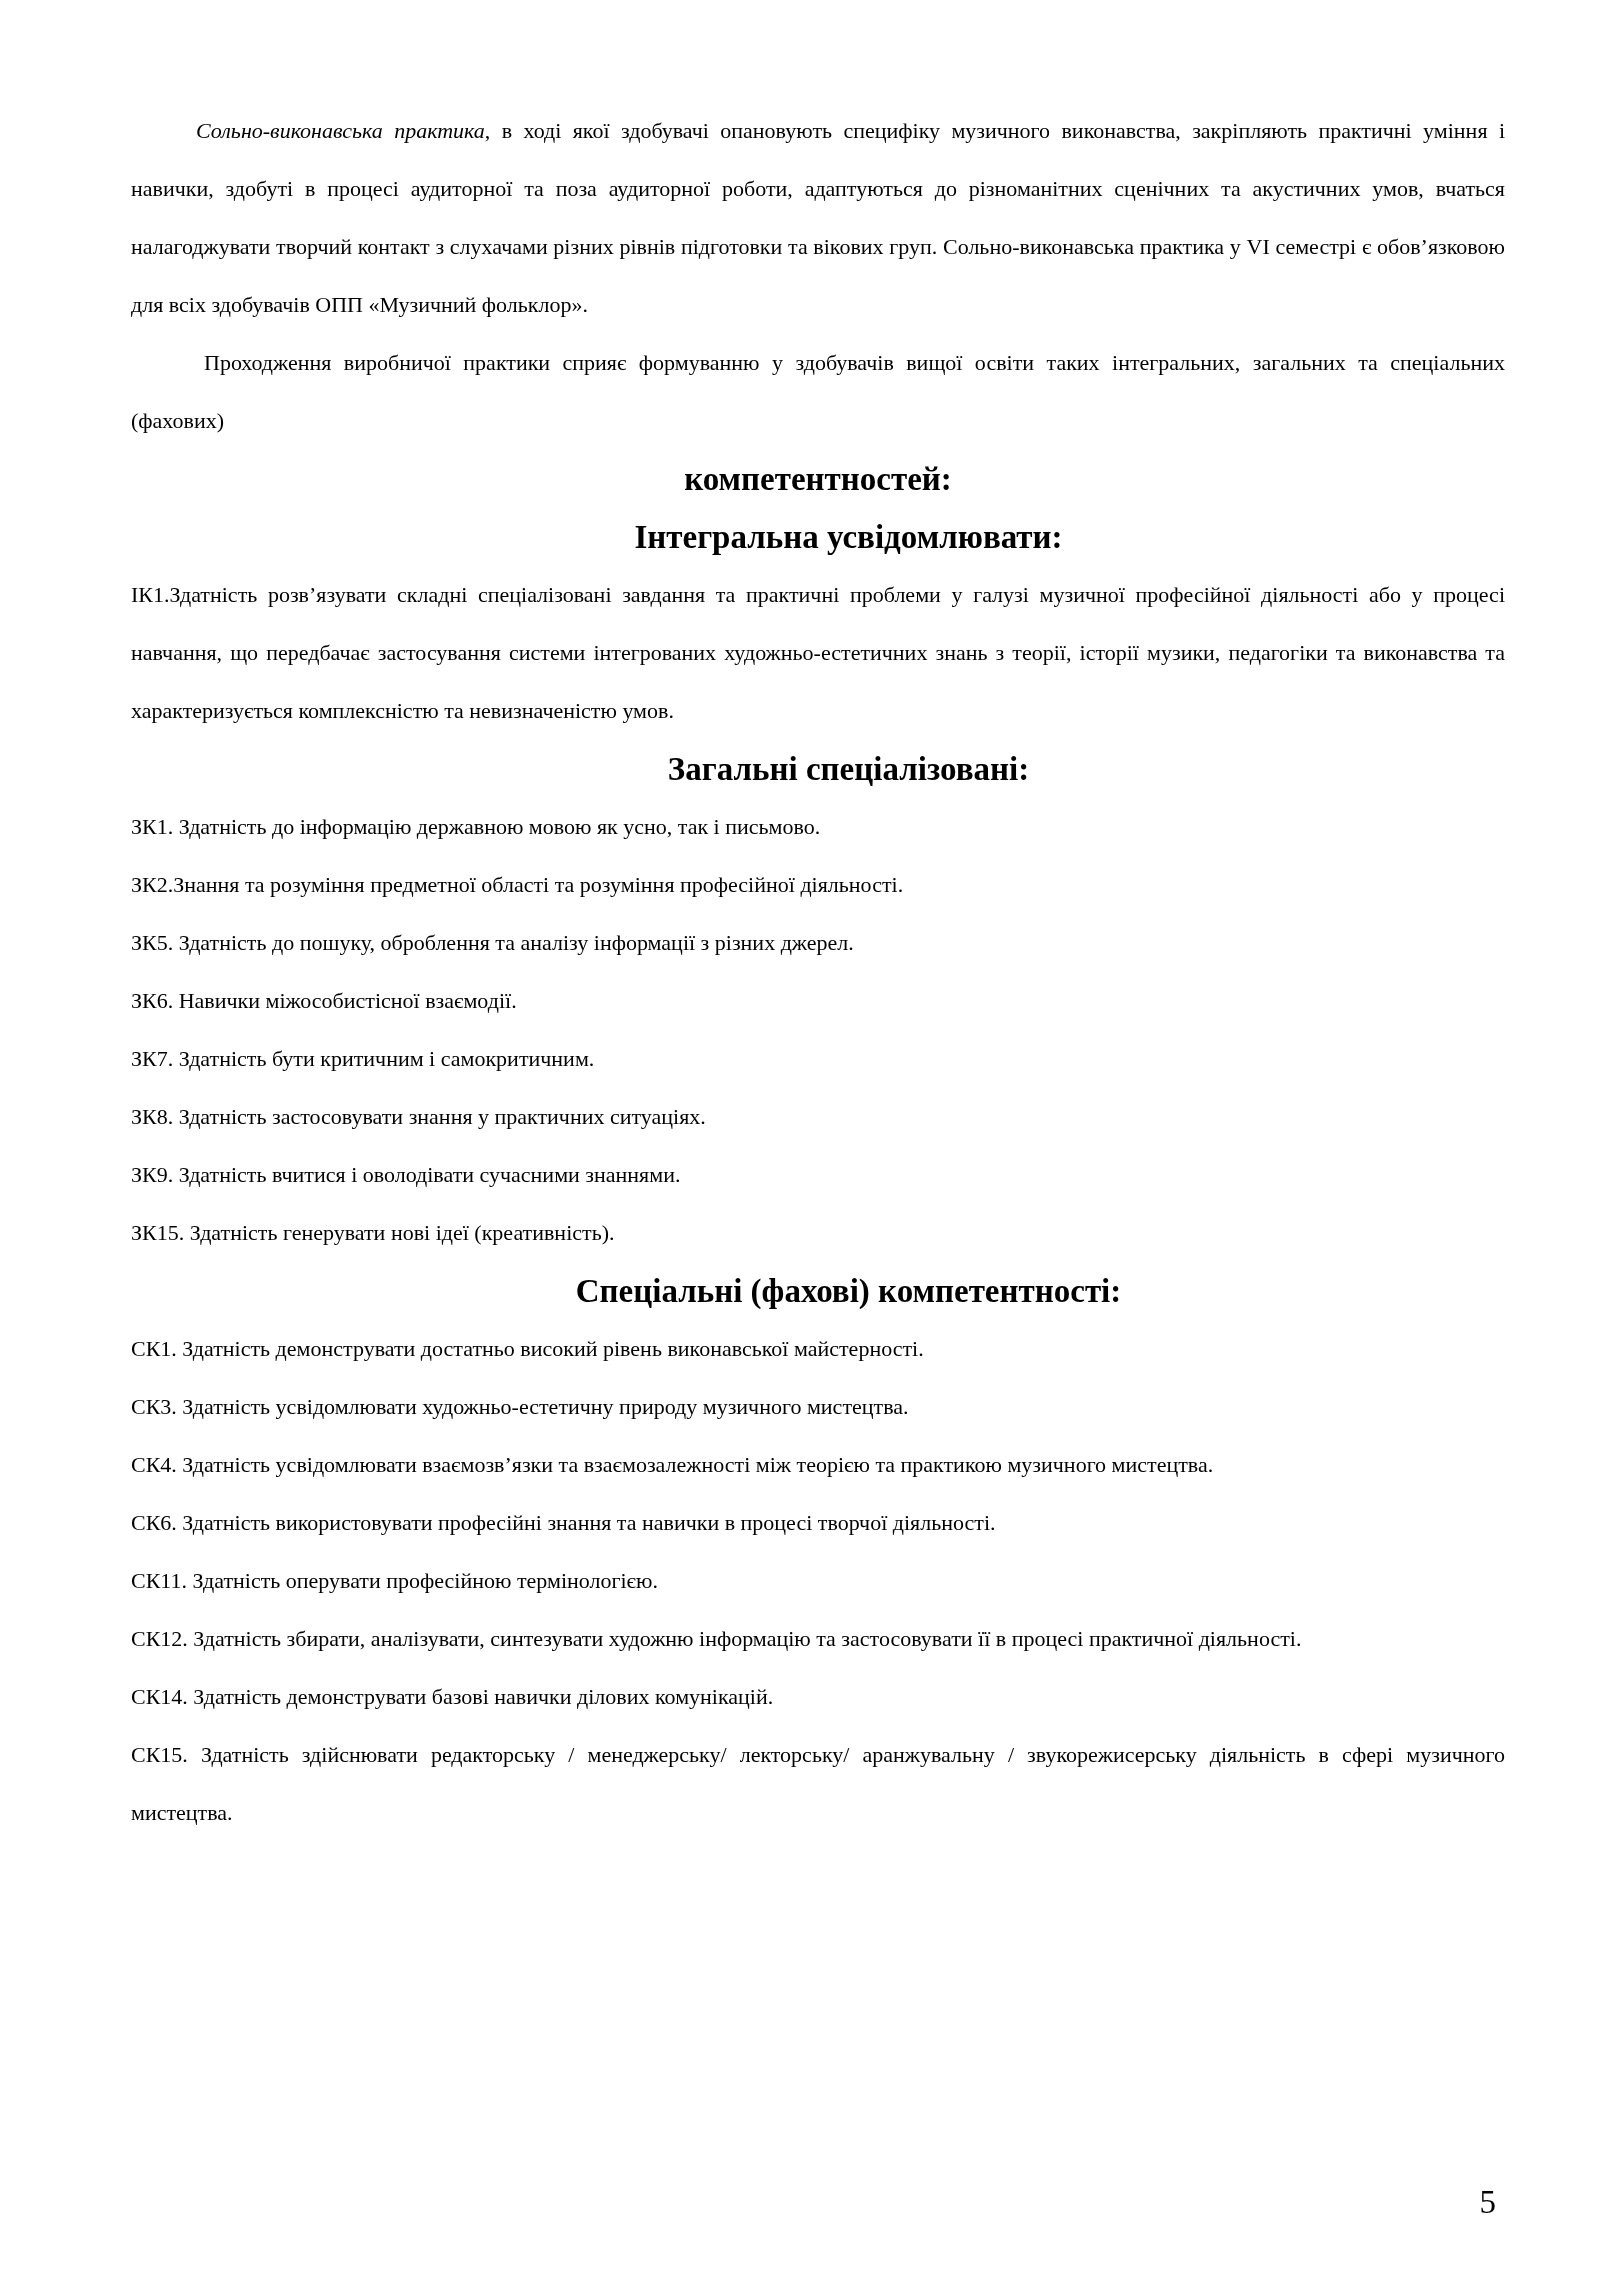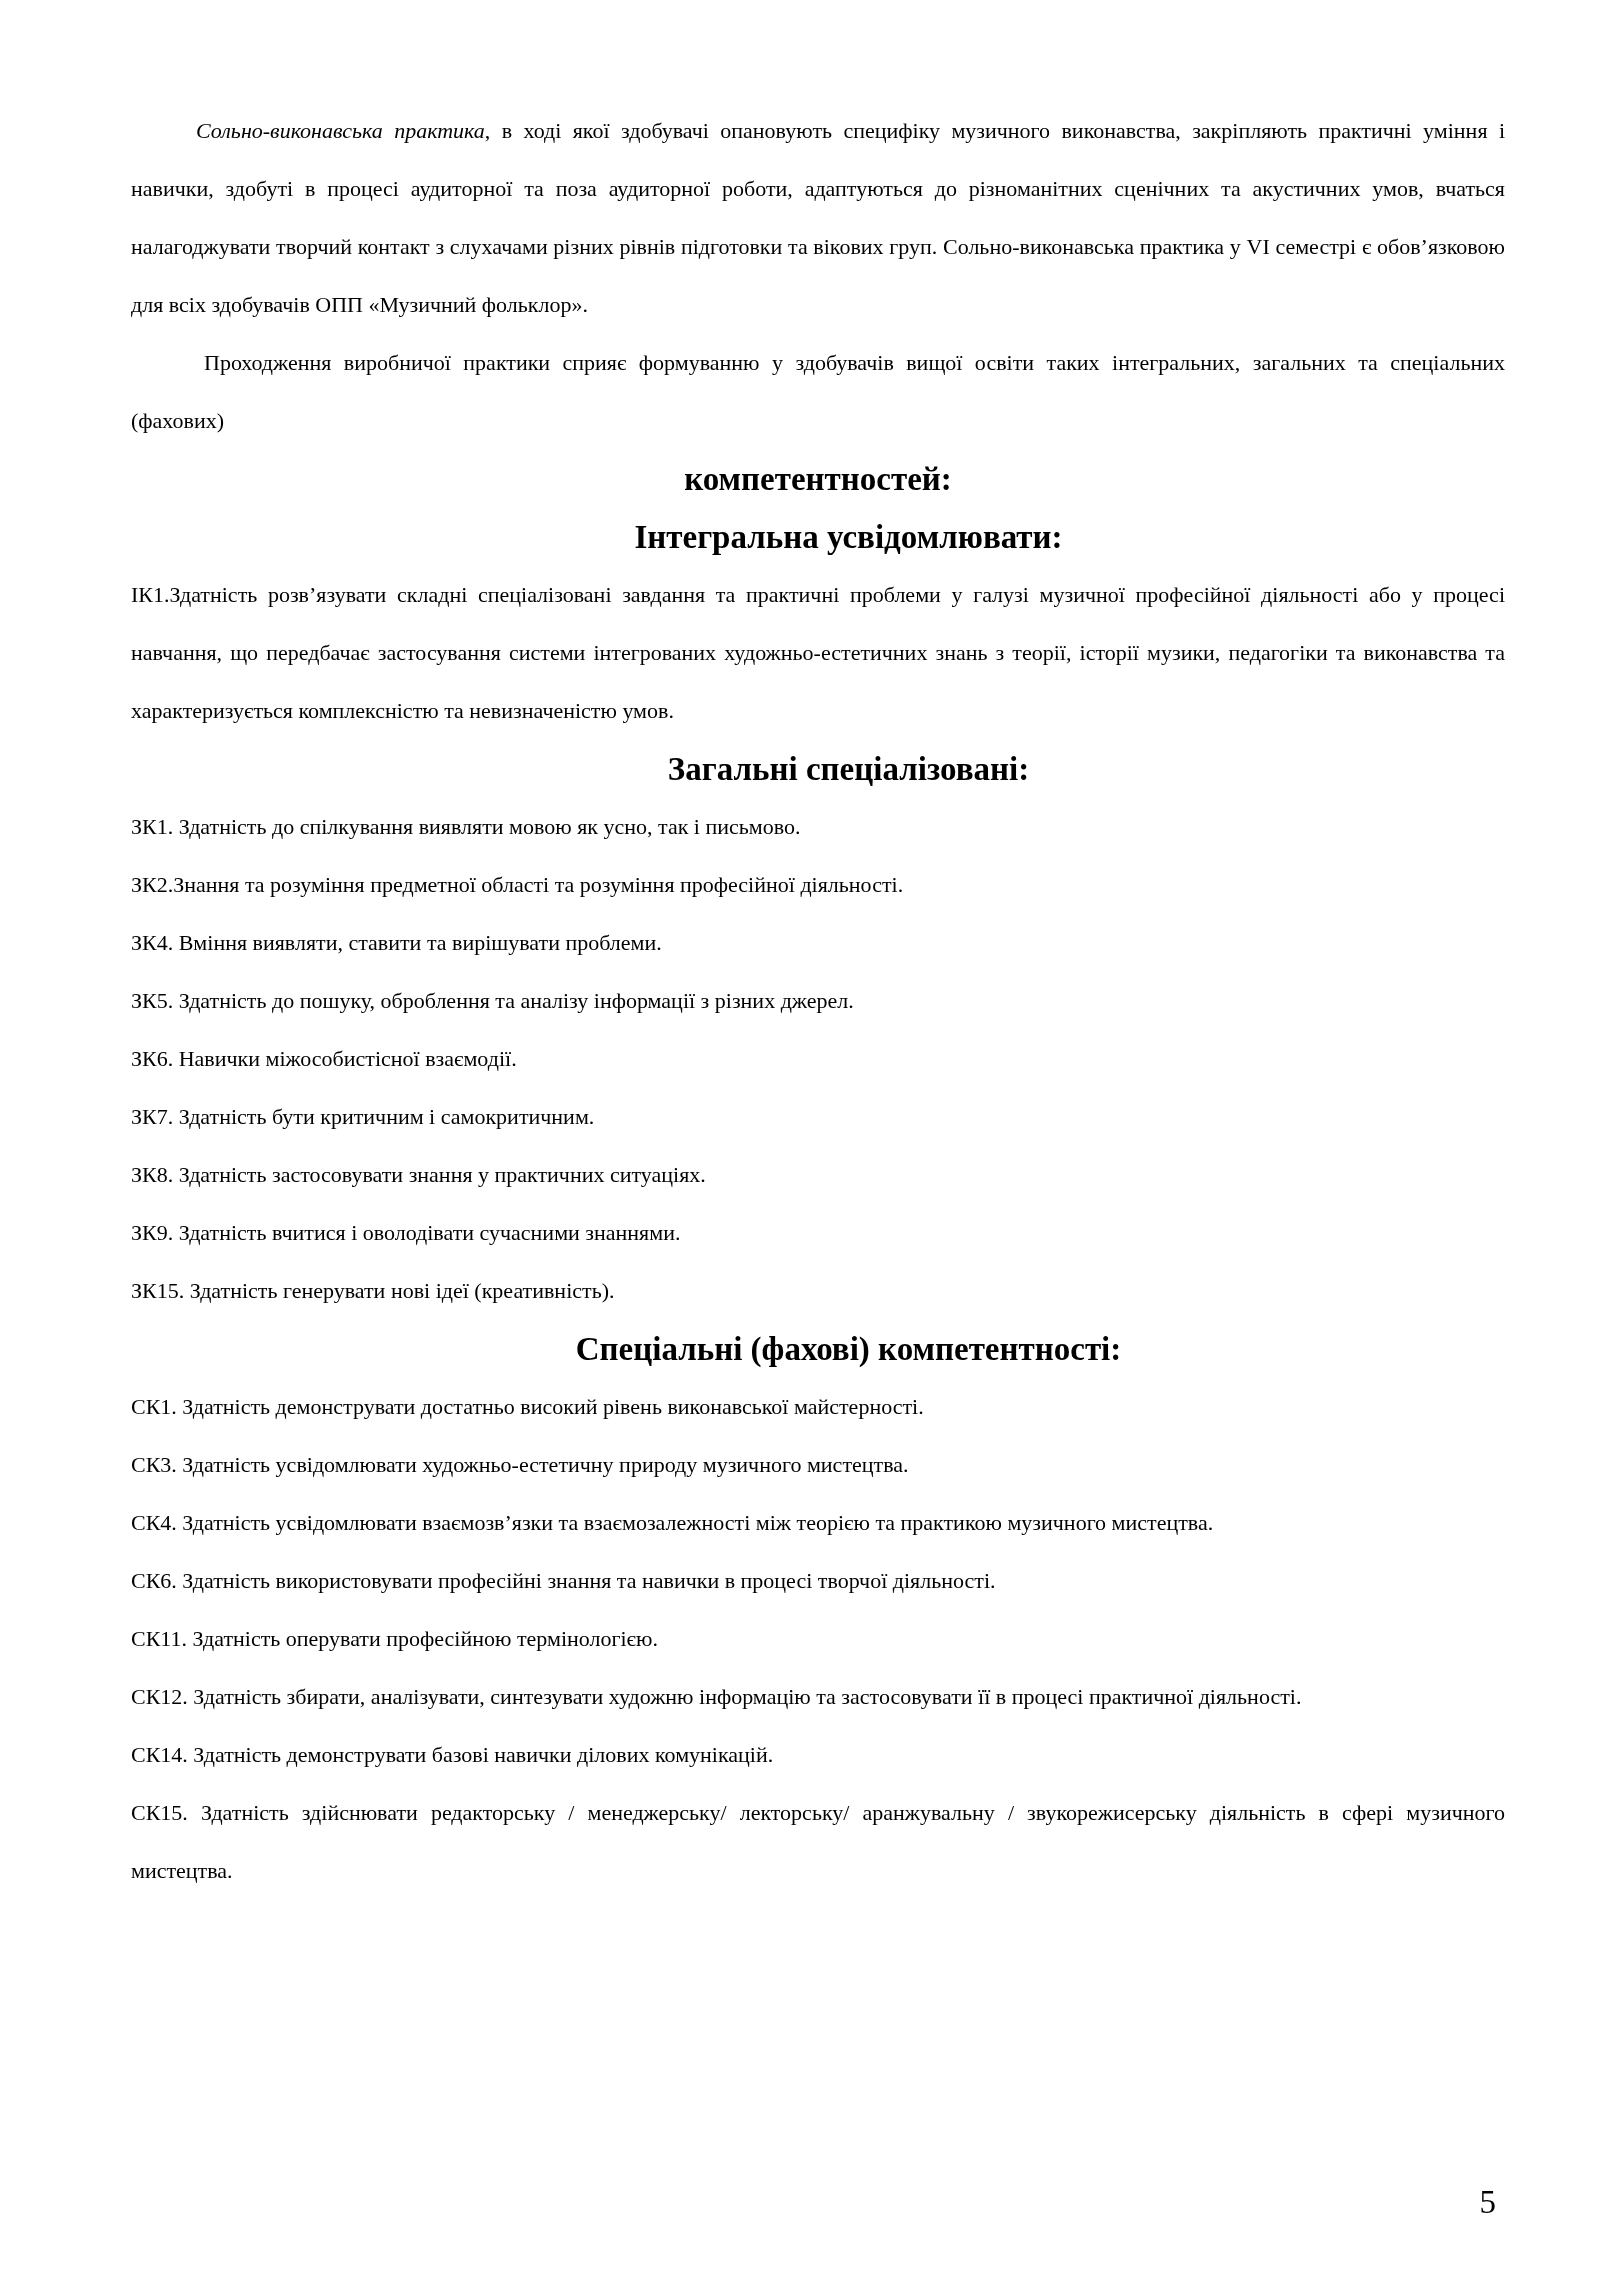--- a/index.html
+++ b/index.html
@@ -71,23 +71,22 @@
     <p class="para indent-lg"><span>Проходження виробничої практики сприяє формуванню у здобувачів вищої освіти таких інтегральних, загальних та спеціальних (фахових)</span></p>
 
     <p class="heading noindent">компетентностей:</p>
 
     <p class="heading">Інтегральна усвідомлювати:</p>
 
     <p class="para">ІК1.Здатність розв’язувати складні спеціалізовані завдання та практичні проблеми у галузі музичної професійної діяльності або у процесі навчання, що передбачає застосування системи інтегрованих художньо-естетичних знань з теорії, історії музики, педагогіки та виконавства та характеризується комплексністю та невизначеністю умов.</p>
 
     <p class="heading">Загальні спеціалізовані:</p>
 
-    <p class="para">ЗК1. Здатність до спілкування виявляти мовою як усно, так і письмово.</p>
+    <p class="para">ЗК1. Здатність до інформацію державною мовою як усно, так і письмово.</p>
     <p class="para">ЗК2.Знання та розуміння предметної області та розуміння  професійної діяльності.</p>
-    <p class="para">ЗК4. Вміння виявляти, ставити та вирішувати проблеми.</p>
     <p class="para">ЗК5. Здатність до пошуку, оброблення та аналізу інформації з різних джерел.</p>
     <p class="para">ЗК6. Навички  міжособистісної взаємодії.</p>
     <p class="para">ЗК7. Здатність бути критичним і самокритичним.</p>
     <p class="para">ЗК8. Здатність  застосовувати знання у практичних ситуаціях.</p>
     <p class="para">ЗК9. Здатність вчитися і оволодівати сучасними знаннями.</p>
     <p class="para">ЗК15. Здатність  генерувати нові ідеї (креативність).</p>
 
     <p class="heading">Спеціальні (фахові) компетентності:</p>
 
     <p class="para">СК1. Здатність демонструвати достатньо високий рівень виконавської майстерності.</p>

